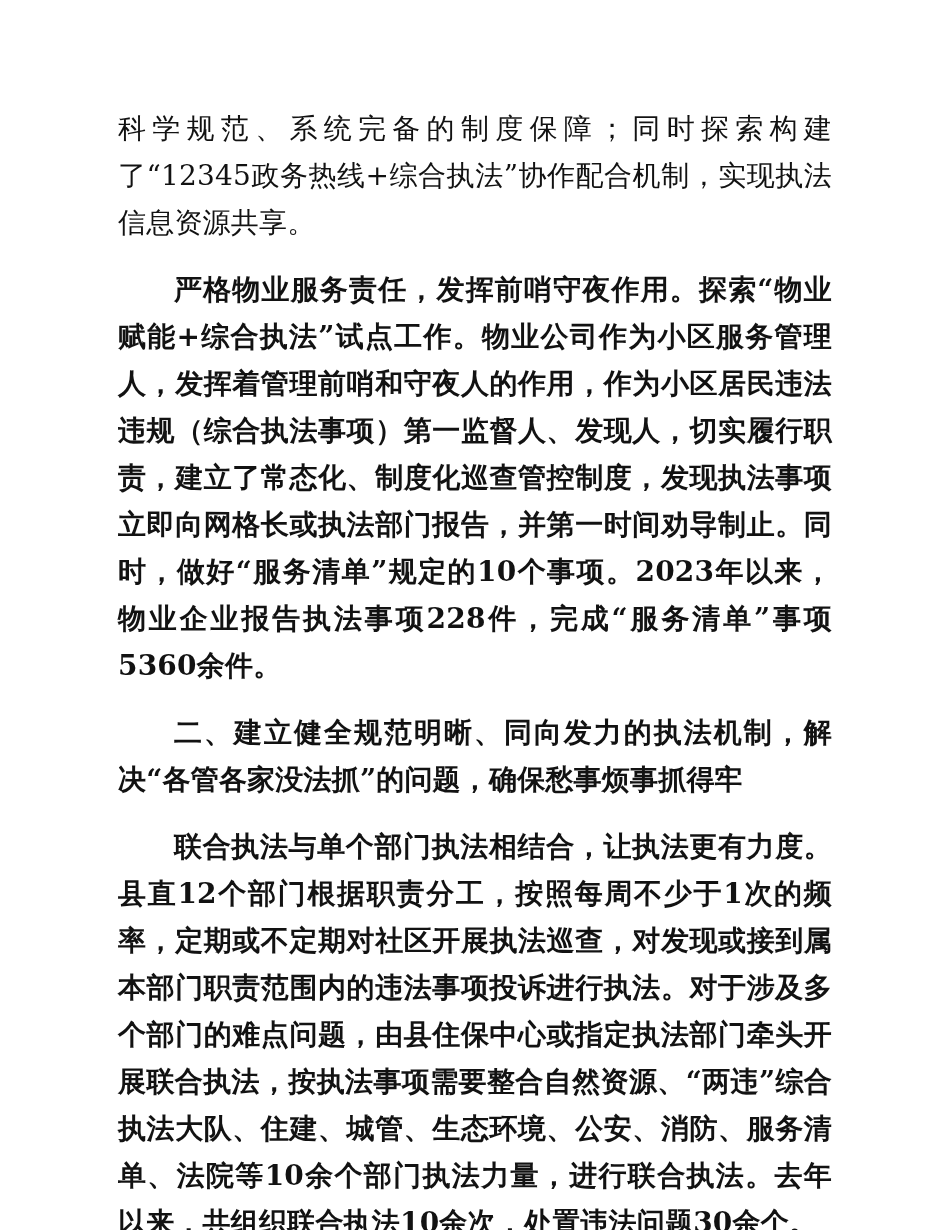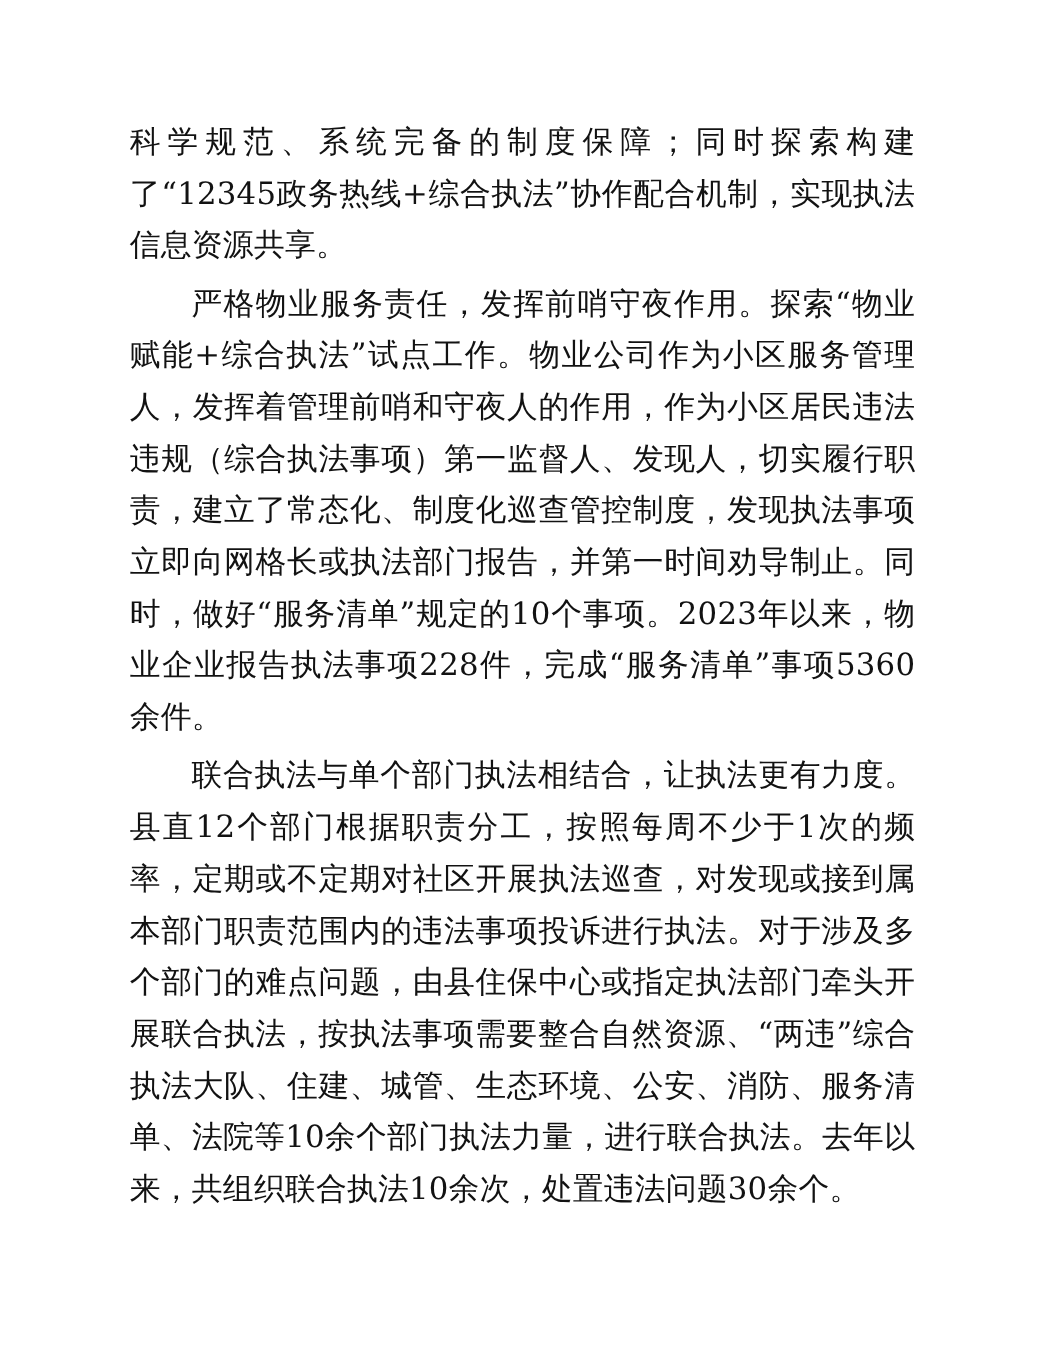--- a/index.html
+++ b/index.html
@@ -30,25 +30,27 @@
     color: #121212;
   }
   .para {
     margin: 0 0 2px 0;
     text-indent: 0;
   }
   .para.indent {
     text-indent: 2em;
   }
   .para + .para {
-    margin-top: 6px;
+    margin-top: 20px;
+    font-weight: bold;
   }
 </style>
 </head>
 <body>
 
 <div class="page">
   <div class="doc-body">
     <p class="para">科学规范、系统完备的制度保障；同时探索构建了“12345政务热线+综合执法”协作配合机制，实现执法信息资源共享。</p>
     <p class="para indent">严格物业服务责任，发挥前哨守夜作用。探索“物业赋能+综合执法”试点工作。物业公司作为小区服务管理人，发挥着管理前哨和守夜人的作用，作为小区居民违法违规（综合执法事项）第一监督人、发现人，切实履行职责，建立了常态化、制度化巡查管控制度，发现执法事项立即向网格长或执法部门报告，并第一时间劝导制止。同时，做好“服务清单”规定的10个事项。2023年以来，物业企业报告执法事项228件，完成“服务清单”事项5360余件。</p>
+    <p class="para indent">二、建立健全规范明晰、同向发力的执法机制，解决“各管各家没法抓”的问题，确保愁事烦事抓得牢</p>
     <p class="para indent">联合执法与单个部门执法相结合，让执法更有力度。县直12个部门根据职责分工，按照每周不少于1次的频率，定期或不定期对社区开展执法巡查，对发现或接到属本部门职责范围内的违法事项投诉进行执法。对于涉及多个部门的难点问题，由县住保中心或指定执法部门牵头开展联合执法，按执法事项需要整合自然资源、“两违”综合执法大队、住建、城管、生态环境、公安、消防、服务清单、法院等10余个部门执法力量，进行联合执法。去年以来，共组织联合执法10余次，处置违法问题30余个。</p>
   </div>
 </div>
 
 </body></html>

